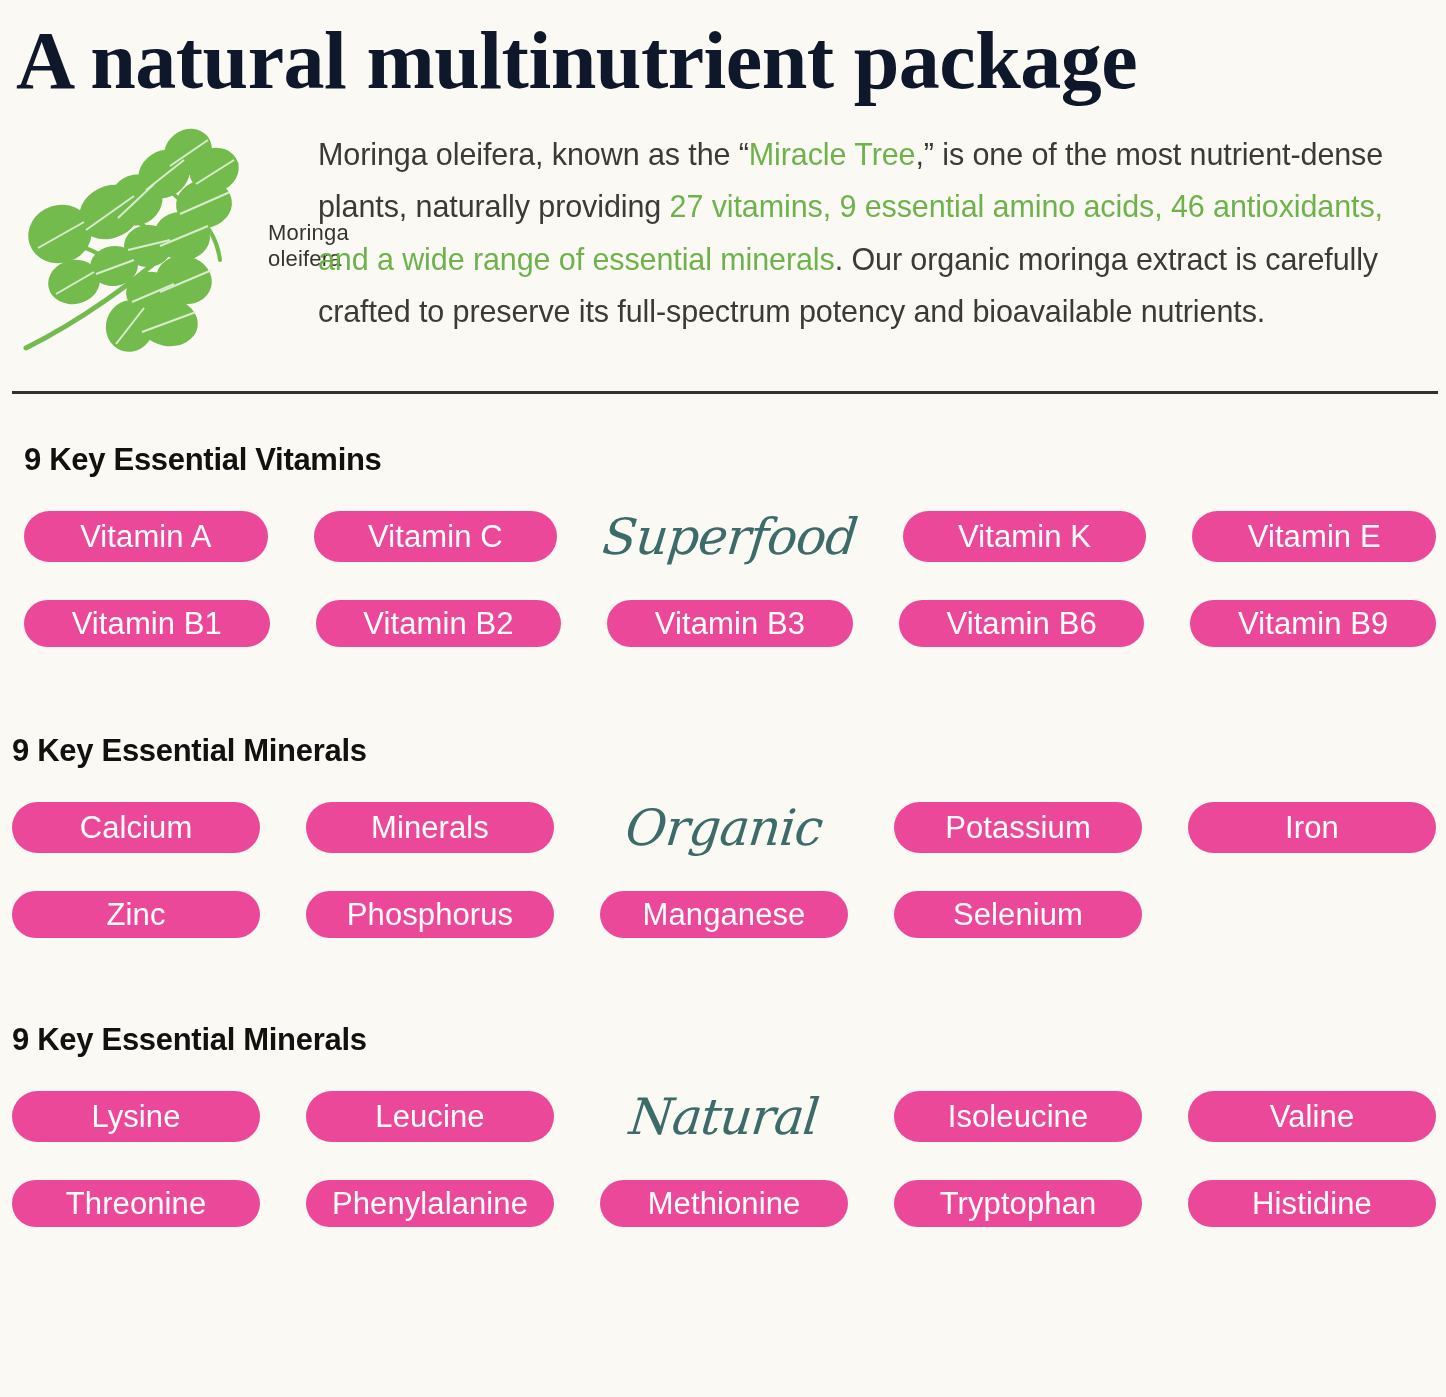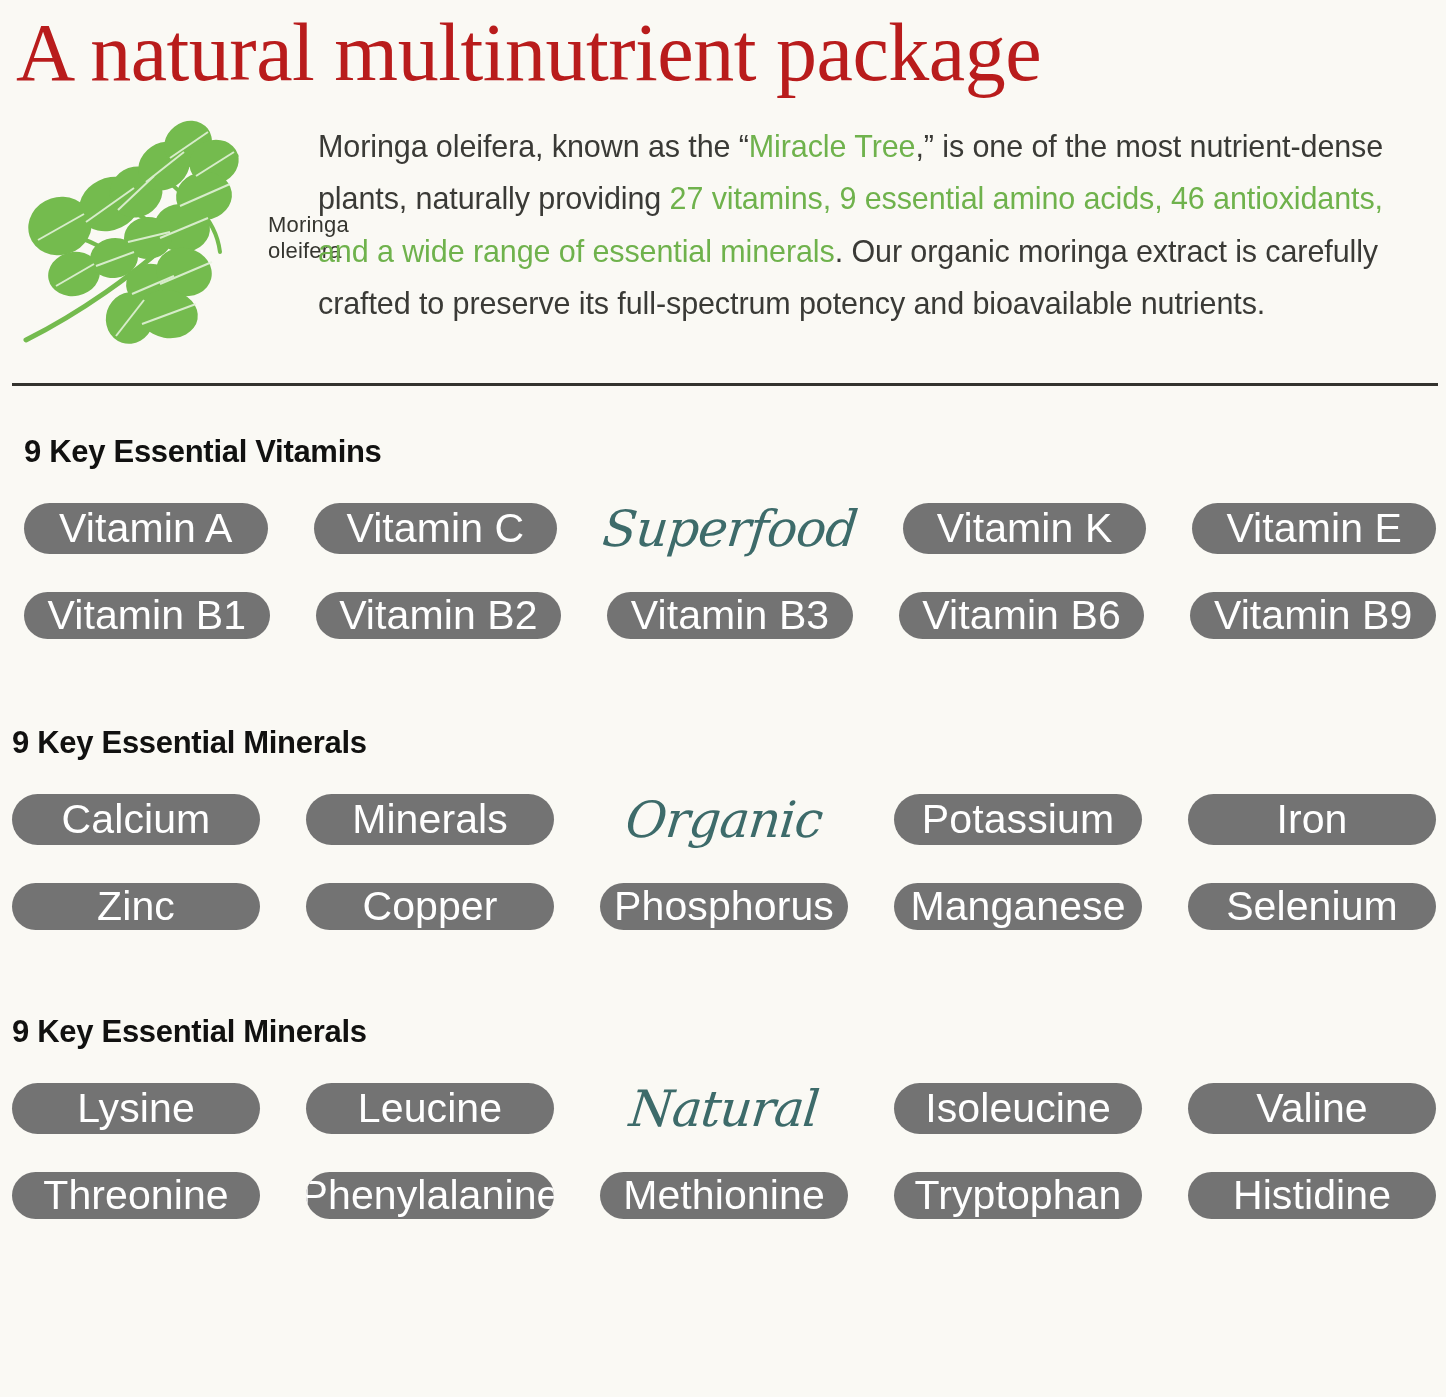--- a/index.html
+++ b/index.html
@@ -15,24 +15,24 @@
     font-family: "Liberation Sans", sans-serif;
     color: #2e2e2c;
     position: relative;
   }
 
   
   .page-title {
     font-family: "Liberation Serif", serif;
     font-size: 82px;
     line-height: 1.0;
-    font-weight: 400;
-    color: #b91c1c;
+    font-weight: 700;
+    color: #0f172a;
     letter-spacing: -0.5px;
-    padding: 12px 0 0 16px;
+    padding: 20px 0 0 16px;
     white-space: nowrap;
   }
 
   
   .intro {
     display: flex;
     align-items: flex-start;
     padding: 22px 10px 0 18px;
   }
 
@@ -87,25 +87,25 @@
   }
 
   .pill-row {
     display: grid;
     grid-template-columns: repeat(5, 1fr);
     column-gap: 46px;
     align-items: center;
   }
 
   .pill {
-    background: #737373;
+    background: #ec4899;
     color: #ffffff;
     border-radius: 999px;
     text-align: center;
-    font-size: 41px;
+    font-size: 31px;
     letter-spacing: 0.1px;
     white-space: nowrap;
     display: flex;
     align-items: center;
     justify-content: center;
     height: 51px;
     overflow: hidden;
   }
 
   .pill.wide { height: 47px; }
@@ -223,21 +223,20 @@
   <h2 class="section-heading">9 Key Essential Minerals</h2>
   <div class="pill-row row-1">
     <div class="pill">Calcium</div>
     <div class="pill">Minerals</div>
     <div class="script">Organic</div>
     <div class="pill">Potassium</div>
     <div class="pill">Iron</div>
   </div>
   <div class="pill-row row-2">
     <div class="pill wide">Zinc</div>
-    <div class="pill wide">Copper</div>
     <div class="pill wide">Phosphorus</div>
     <div class="pill wide">Manganese</div>
     <div class="pill wide">Selenium</div>
   </div>
 </section>
 
 <section class="section" id="section-aminoacids">
   <h2 class="section-heading">9 Key Essential Minerals</h2>
   <div class="pill-row row-1">
     <div class="pill">Lysine</div>

